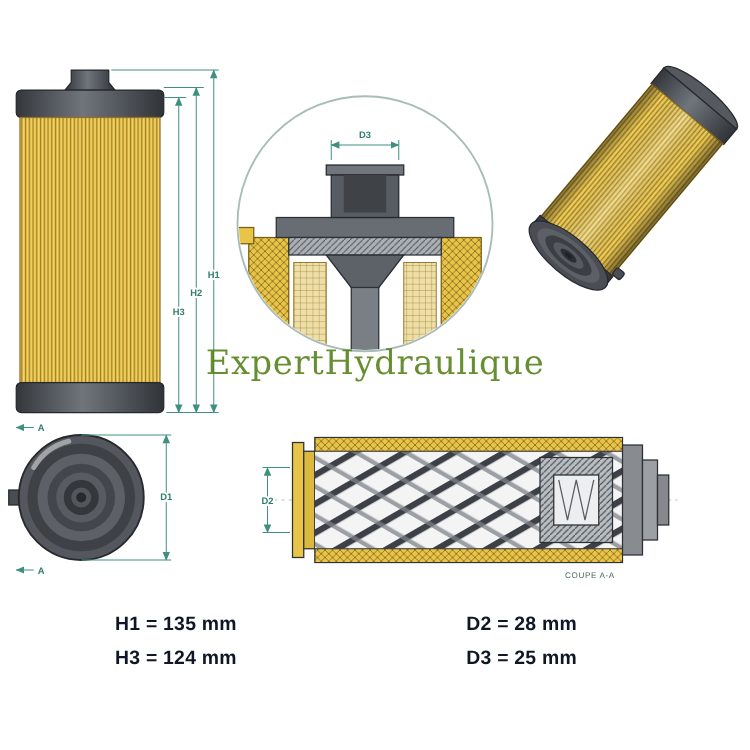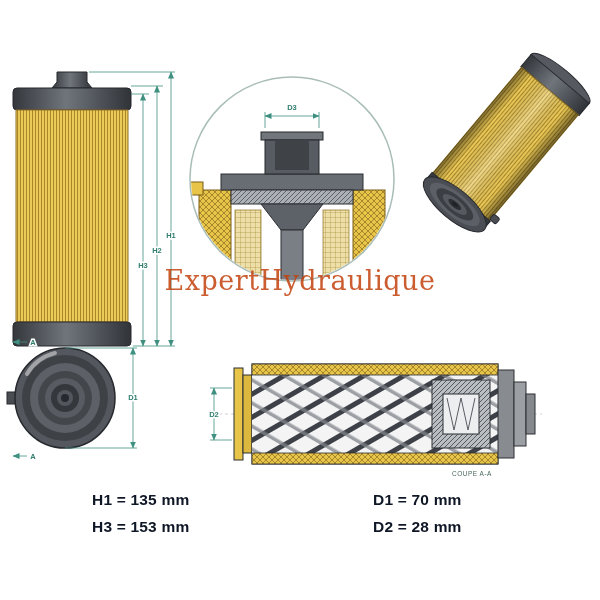--- a/index.html
+++ b/index.html
@@ -7,25 +7,25 @@
   body {
     width: 600px; height: 600px;
     background: #ffffff;
     font-family: "Liberation Sans", sans-serif;
     position: relative;
     overflow: hidden;
   }
   .view { position: absolute; }
   #watermark {
     position: absolute;
-    top: 265px; left: 0; width: 600px;
+    top: 275px; left: 0; width: 600px;
     text-align: center;
     font-family: "DejaVu Serif", serif;
     font-size: 27px;
-    color: #c2410c;
+    color: #4d7c0f;
     opacity: 0.85;
     letter-spacing: 0.5px;
     z-index: 20;
     pointer-events: none;
   }
   .spec-col {
     position: absolute;
     top: 486px;
     font-size: 15.5px;
     font-weight: bold;
@@ -33,21 +33,21 @@
     line-height: 27px;
     letter-spacing: 0.2px;
   }
   #spec-left  { left: 92px; text-align: center; }
   #spec-right { left: 373px; }
   svg text { font-family: "Liberation Sans", sans-serif; }
 </style>
 </head>
 <body>
 
-<div class="view" id="side-view" style="left:5px; top:64px; width:175px; height:295px;">
+<div class="view" id="side-view" style="left:5px; top:48px; width:175px; height:295px;">
 <svg viewBox="0 0 175 295" width="175" height="295">
   <defs>
     <pattern id="sv-pleat" width="3" height="6" patternUnits="userSpaceOnUse">
       <rect width="3" height="6" fill="#e7c245"></rect>
       <rect width="0.9" height="6" fill="#a37f26"></rect>
       <rect x="1.7" width="0.6" height="6" fill="#f3dd84"></rect>
     </pattern>
     <linearGradient id="sv-capg" x1="0" y1="0" x2="1" y2="0">
       <stop offset="0" stop-color="#34383d"></stop>
       <stop offset="0.45" stop-color="#70757c"></stop>
@@ -200,21 +200,21 @@
     <line x1="22" y1="120" x2="8" y2="120" marker-end="url(#tv-ae)"></line>
   </g>
   <g font-size="7.5" font-weight="bold" fill="#2e7d6e" text-anchor="middle" stroke="#ffffff" stroke-width="3" paint-order="stroke">
     <text x="128" y="64">D1</text>
     <text x="28" y="9">A</text>
     <text x="28" y="123">A</text>
   </g>
 </svg>
 </div>
 
-<div class="view" id="section-view" style="left:200px; top:352px; width:345px; height:130px;">
+<div class="view" id="section-view" style="left:200px; top:338px; width:345px; height:130px;">
 <svg viewBox="0 0 345 130" width="345" height="130">
   <defs>
     <pattern id="xv-sp1" width="20" height="20" patternUnits="userSpaceOnUse" patternTransform="rotate(60)">
       <rect width="20" height="20" fill="#f4f4f5"></rect>
       <rect width="5" height="20" fill="#3d4147"></rect>
     </pattern>
     <pattern id="xv-sp2" width="20" height="20" patternUnits="userSpaceOnUse" patternTransform="rotate(-60)">
       <rect width="3.5" height="20" fill="#7e8288" fill-opacity="0.75"></rect>
     </pattern>
     <pattern id="xv-yhatch" width="6" height="6" patternUnits="userSpaceOnUse">
@@ -255,18 +255,18 @@
   </g>
   <text x="14" y="65" font-size="7.5" font-weight="bold" fill="#2e7d6e" text-anchor="middle" stroke="#ffffff" stroke-width="3" paint-order="stroke">D2</text>
   <text x="252" y="124" font-size="6.5" fill="#49685f" letter-spacing="0.5">COUPE A-A</text>
 </svg>
 </div>
 
 <div id="watermark">ExpertHydraulique</div>
 
 <div class="spec-col" id="spec-left">
   <div>H1 = 135 mm</div>
-  <div>H3 = 153 mm</div>
+  <div>H3 = 124 mm</div>
 </div>
 <div class="spec-col" id="spec-right">
-  <div>D1 = 70 mm</div>
   <div>D2 = 28 mm</div>
+  <div>D3 = 25 mm</div>
 </div>
 
 </body></html>

